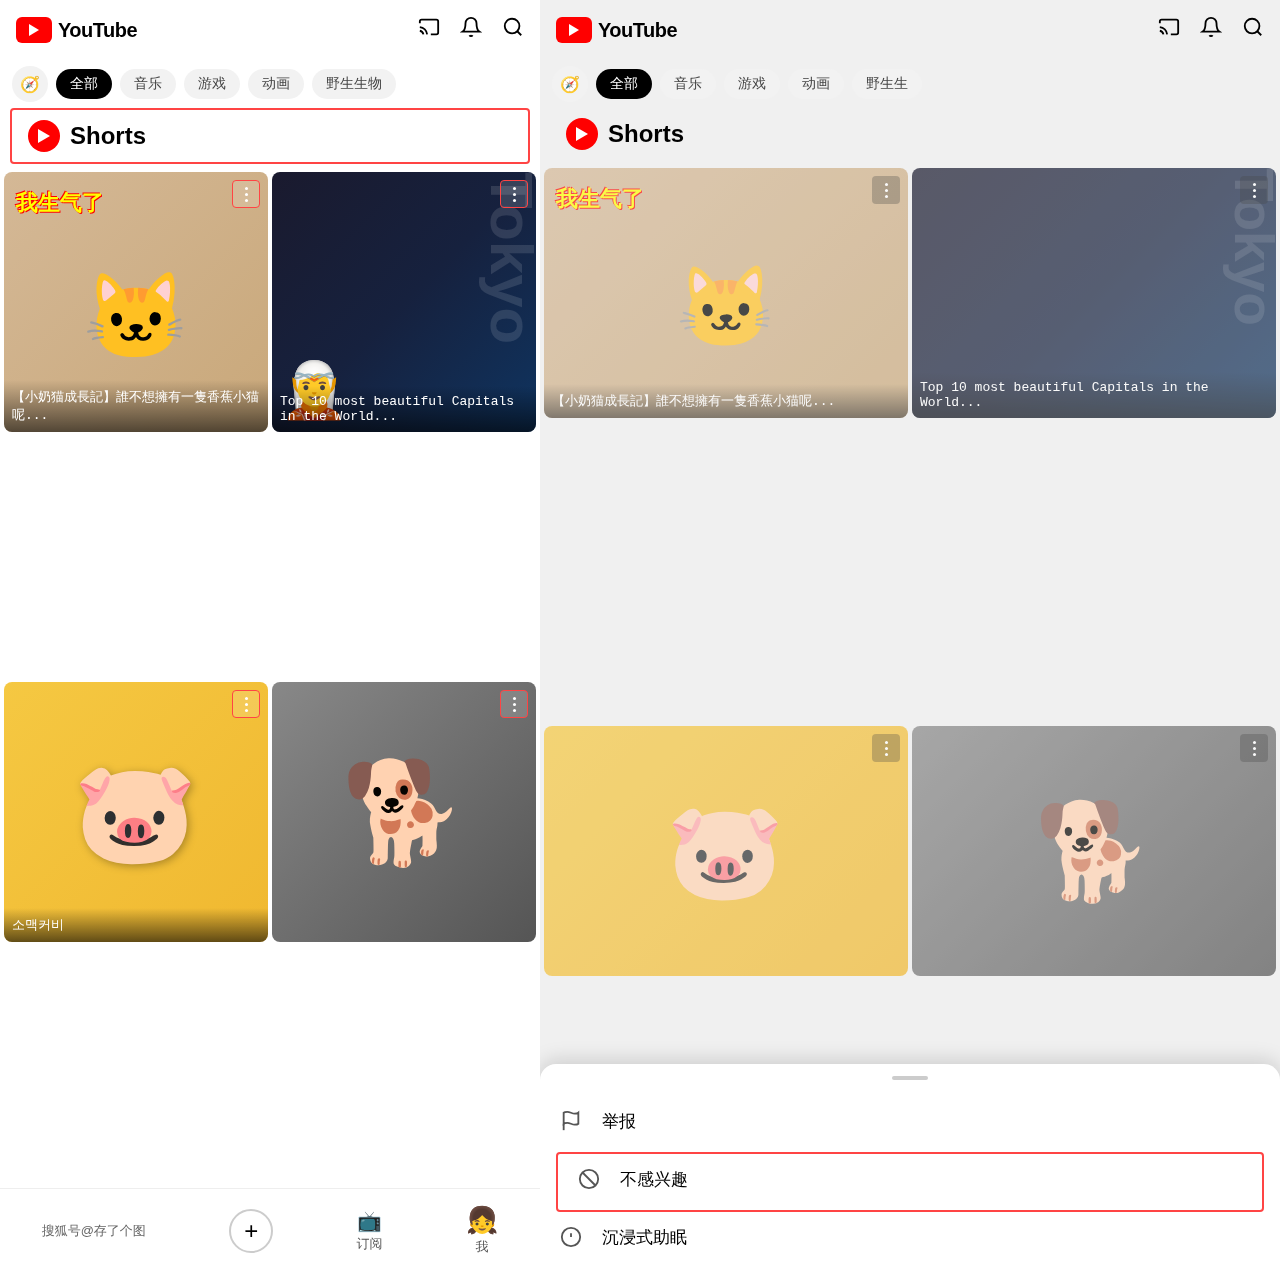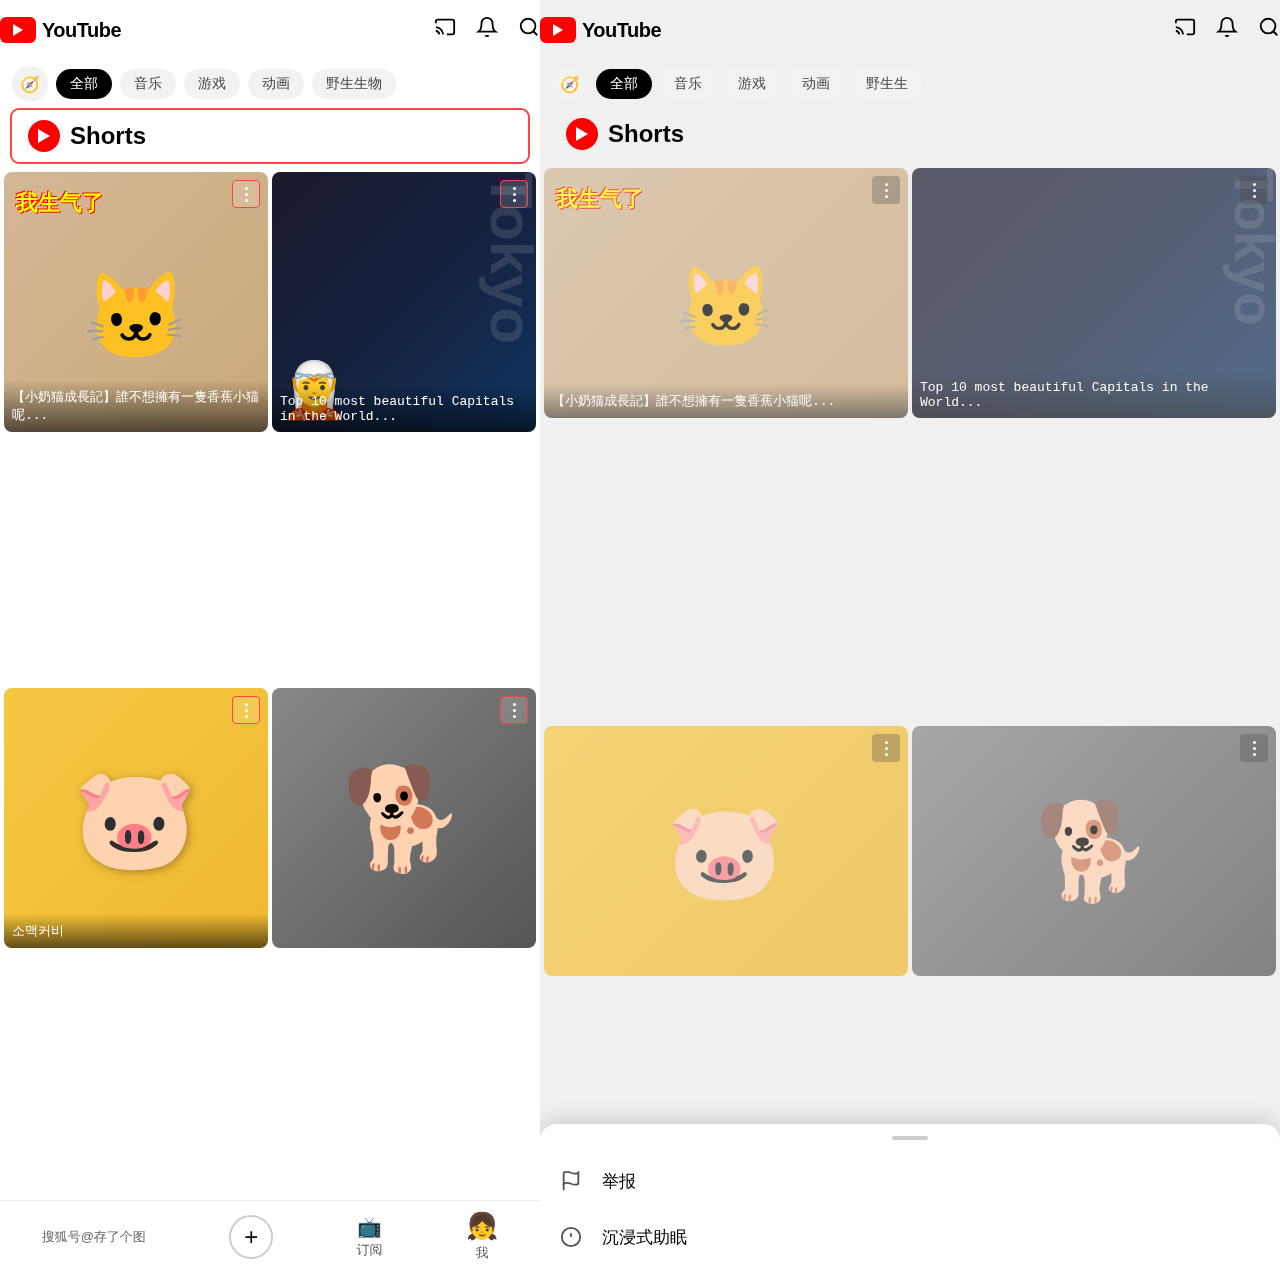--- a/index.html
+++ b/index.html
@@ -28,21 +28,21 @@
     .panel.right {
       width: 740px;
       background: #f0f0f0;
       position: relative;
     }
 
     
     .header {
       display: flex;
       align-items: center;
-      padding: 12px 0;
+      padding: 12px 16px;
       background: #fff;
       height: 60px;
     }
     .yt-logo {
       display: flex;
       align-items: center;
       gap: 6px;
     }
     .yt-icon {
       width: 36px;
@@ -115,21 +115,21 @@
 
     
     .shorts-banner {
       display: flex;
       align-items: center;
       padding: 10px 16px;
       gap: 10px;
       background: #fff;
       border: 2px solid #ff4444;
       margin: 0 10px 8px 10px;
-      border-radius: 9px;
+      border-radius: 4px;
     }
     .shorts-icon {
       width: 32px;
       height: 32px;
       background: #ff0000;
       border-radius: 50%;
       display: flex;
       align-items: center;
       justify-content: center;
     }
@@ -239,21 +239,21 @@
     }
 
     
     .bottom-nav {
       display: flex;
       align-items: center;
       justify-content: space-around;
       padding: 8px 0 16px;
       background: #fff;
       border-top: 1px solid #eee;
-      height: 80px;
+      height: 92px;
     }
     .nav-item {
       display: flex;
       flex-direction: column;
       align-items: center;
       gap: 2px;
       cursor: pointer;
     }
     .nav-label {
       font-size: 13px;
@@ -590,20 +590,29 @@
     <div class="sheet-item">
       <span class="sheet-item-icon">
         <svg width="22" height="22" viewBox="0 0 24 24" fill="none" stroke="#555" stroke-width="2">
           <path d="M4 15s1-1 4-1 5 2 8 2 4-1 4-1V3s-1 1-4 1-5-2-8-2-4 1-4 1z"></path>
           <line x1="4" y1="22" x2="4" y2="15"></line>
         </svg>
       </span>
       <span class="sheet-item-text">举报</span>
     </div>
 
+    <div class="sheet-item highlighted">
+      <span class="sheet-item-icon">
+        <svg width="22" height="22" viewBox="0 0 24 24" fill="none" stroke="#555" stroke-width="2">
+          <circle cx="12" cy="12" r="10"></circle>
+          <line x1="4.93" y1="4.93" x2="19.07" y2="19.07"></line>
+        </svg>
+      </span>
+      <span class="sheet-item-text">不感兴趣</span>
+    </div>
 
     <div class="sheet-item">
       <span class="sheet-item-icon">
         <svg width="22" height="22" viewBox="0 0 24 24" fill="none" stroke="#555" stroke-width="2">
           <circle cx="12" cy="12" r="10"></circle>
           <line x1="12" y1="8" x2="12" y2="12"></line>
           <line x1="12" y1="16" x2="12.01" y2="16"></line>
         </svg>
       </span>
       <span class="sheet-item-text">沉浸式助眠</span>

